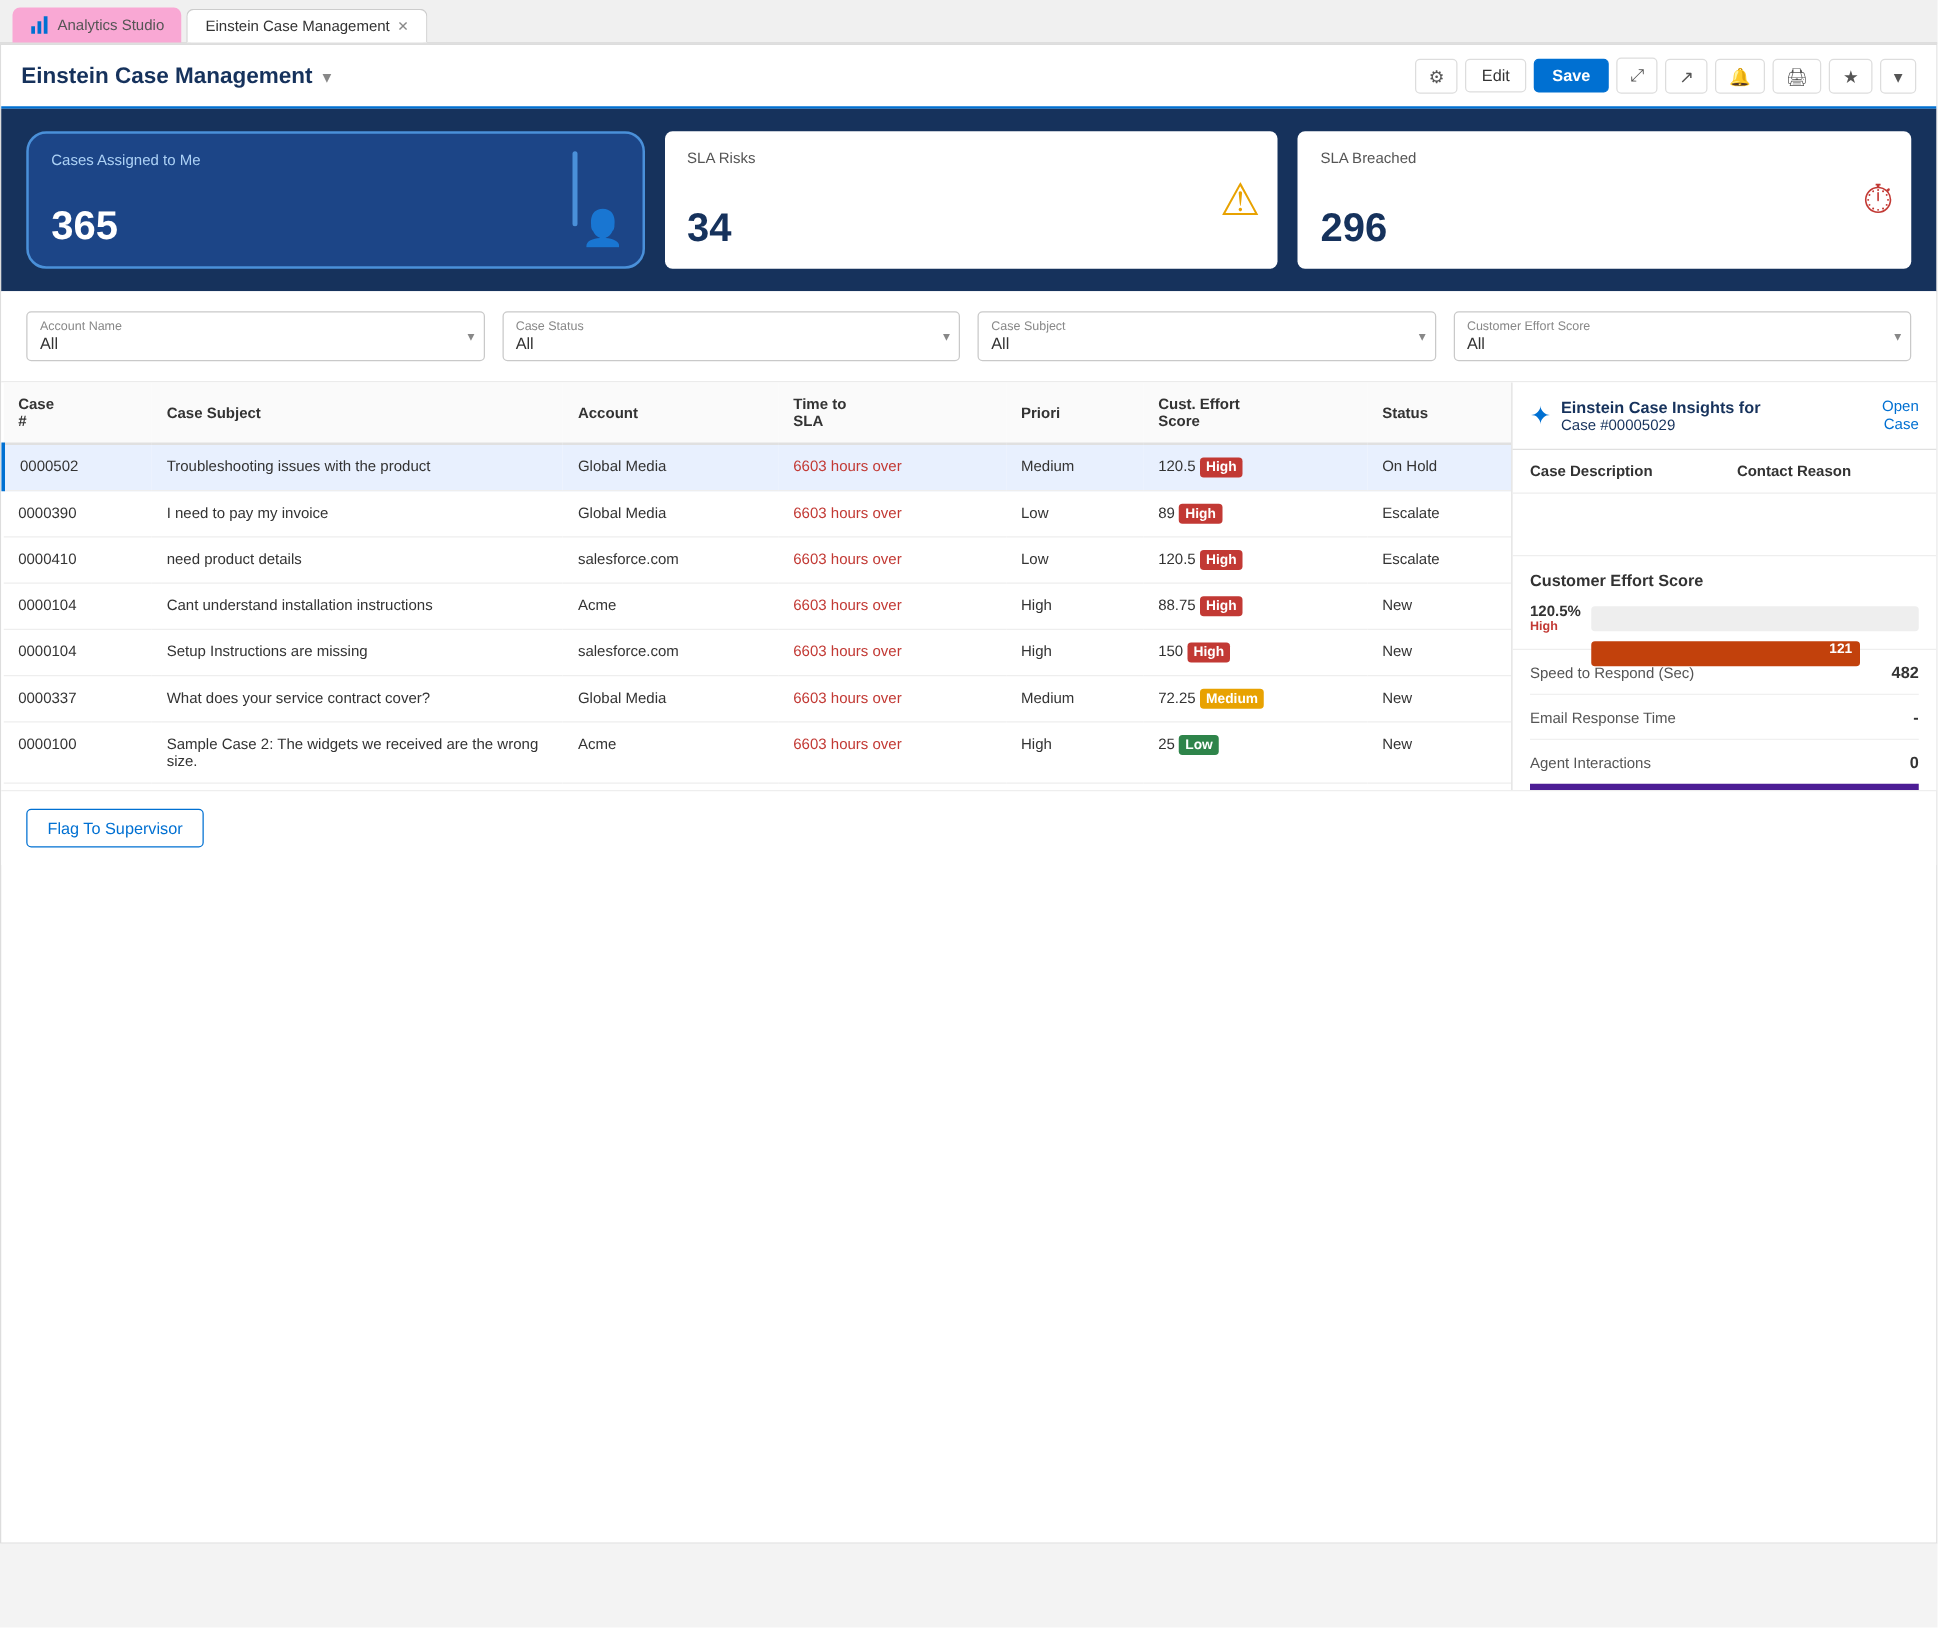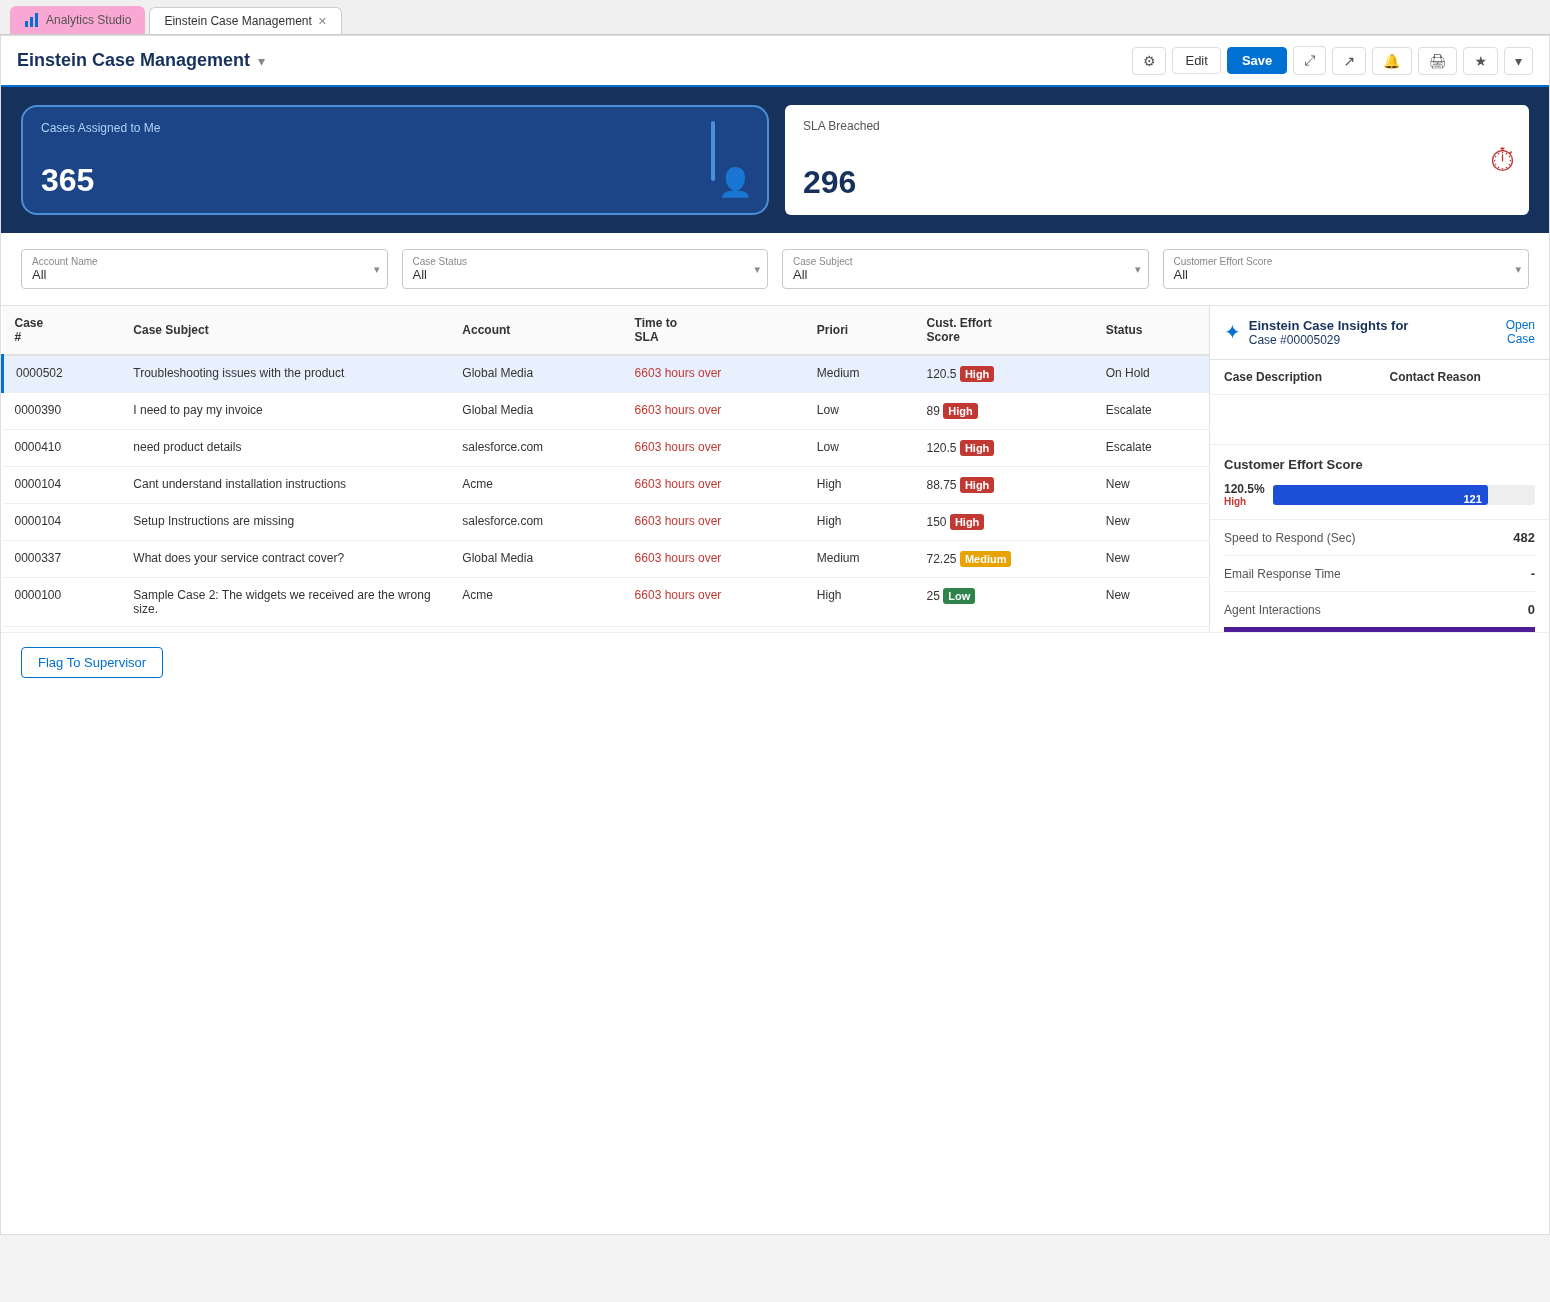--- a/index.html
+++ b/index.html
@@ -48,20 +48,25 @@
     <div style="background:#1c4587; border:2px solid #4a90d9; border-radius:16px; padding:14px 18px; flex:1; position:relative; min-height:110px; display:flex; flex-direction:column; justify-content:space-between;">
       <span style="font-size:12px; color:#acd1f5; font-weight:500; padding-right:50px;">Cases Assigned to Me</span>
       <div style="display:flex; align-items:center;">
         <span style="font-size:32px; font-weight:700; color:#fff; margin-top:8px;">365</span>
       </div>
       <div style="position:absolute; right:52px; top:14px; width:4px; height:60px; background:#4a90d9; border-radius:2px;"></div>
       <span style="position:absolute; right:14px; bottom:14px; font-size:28px; color:#acd1f5;">👤</span>
     </div>
 
 
+    <div style="background:#fff; border-radius:6px; padding:14px 18px; flex:1; position:relative; min-height:110px; display:flex; flex-direction:column; justify-content:space-between;">
+      <span style="font-size:12px; color:#555; font-weight:500;">SLA Risks</span>
+      <span style="font-size:32px; font-weight:700; color:#16325c; margin-top:8px;">34</span>
+      <span style="position:absolute; right:14px; top:50%; transform:translateY(-50%); font-size:36px; color:#e8a201;">⚠</span>
+    </div>
 
     <div style="background:#fff; border-radius:6px; padding:14px 18px; flex:1; position:relative; min-height:110px; display:flex; flex-direction:column; justify-content:space-between;">
       <span style="font-size:12px; color:#555; font-weight:500;">SLA Breached</span>
       <span style="font-size:32px; font-weight:700; color:#16325c; margin-top:8px;">296</span>
       <span style="position:absolute; right:14px; top:50%; transform:translateY(-50%); font-size:32px; color:#c23934;">⏱</span>
     </div>
   </div>
 
   <div style="padding:16px 20px; display:flex; gap:14px; background:#fff; border-bottom:1px solid #e5e5e5;">
     <div style="position:relative; flex:1;">
@@ -215,21 +220,21 @@
       <div style="height:50px; border-bottom:1px solid #eee;"></div>
 
       <div style="padding:12px 14px; border-bottom:1px solid #eee;">
         <div style="font-size:13px; font-weight:700; color:#333; margin-bottom:10px;">Customer Effort Score</div>
         <div style="display:flex; align-items:center; gap:8px;">
           <div>
             <div style="font-size:12px; font-weight:700; color:#333;">120.5%</div>
             <div style="font-size:10px; color:#c23934; font-weight:600;">High</div>
           </div>
           <div style="flex:1; background:#eee; border-radius:3px; height:20px; position:relative;">
-            <div style="background:#1d4ed8; height:100%; border-radius:3px; width:82%; display:flex; align-items:flex-end; justify-content:flex-end; padding-right:6px;">
+            <div style="background:#c2410c; height:100%; border-radius:3px; width:82%; display:flex; align-items:flex-start; justify-content:flex-end; padding-right:6px;margin-top:28px;">
               <span style="color:#fff; font-size:11px; font-weight:700;">121</span>
             </div>
           </div>
         </div>
       </div>
 
       <div style="padding:0 14px;">
         <div style="display:flex; justify-content:space-between; align-items:center; padding:10px 0; border-bottom:1px solid #f0f0f0;">
           <span style="font-size:12px; color:#555;">Speed to Respond (Sec)</span>
           <span style="font-size:13px; font-weight:600; color:#333;">482</span>

